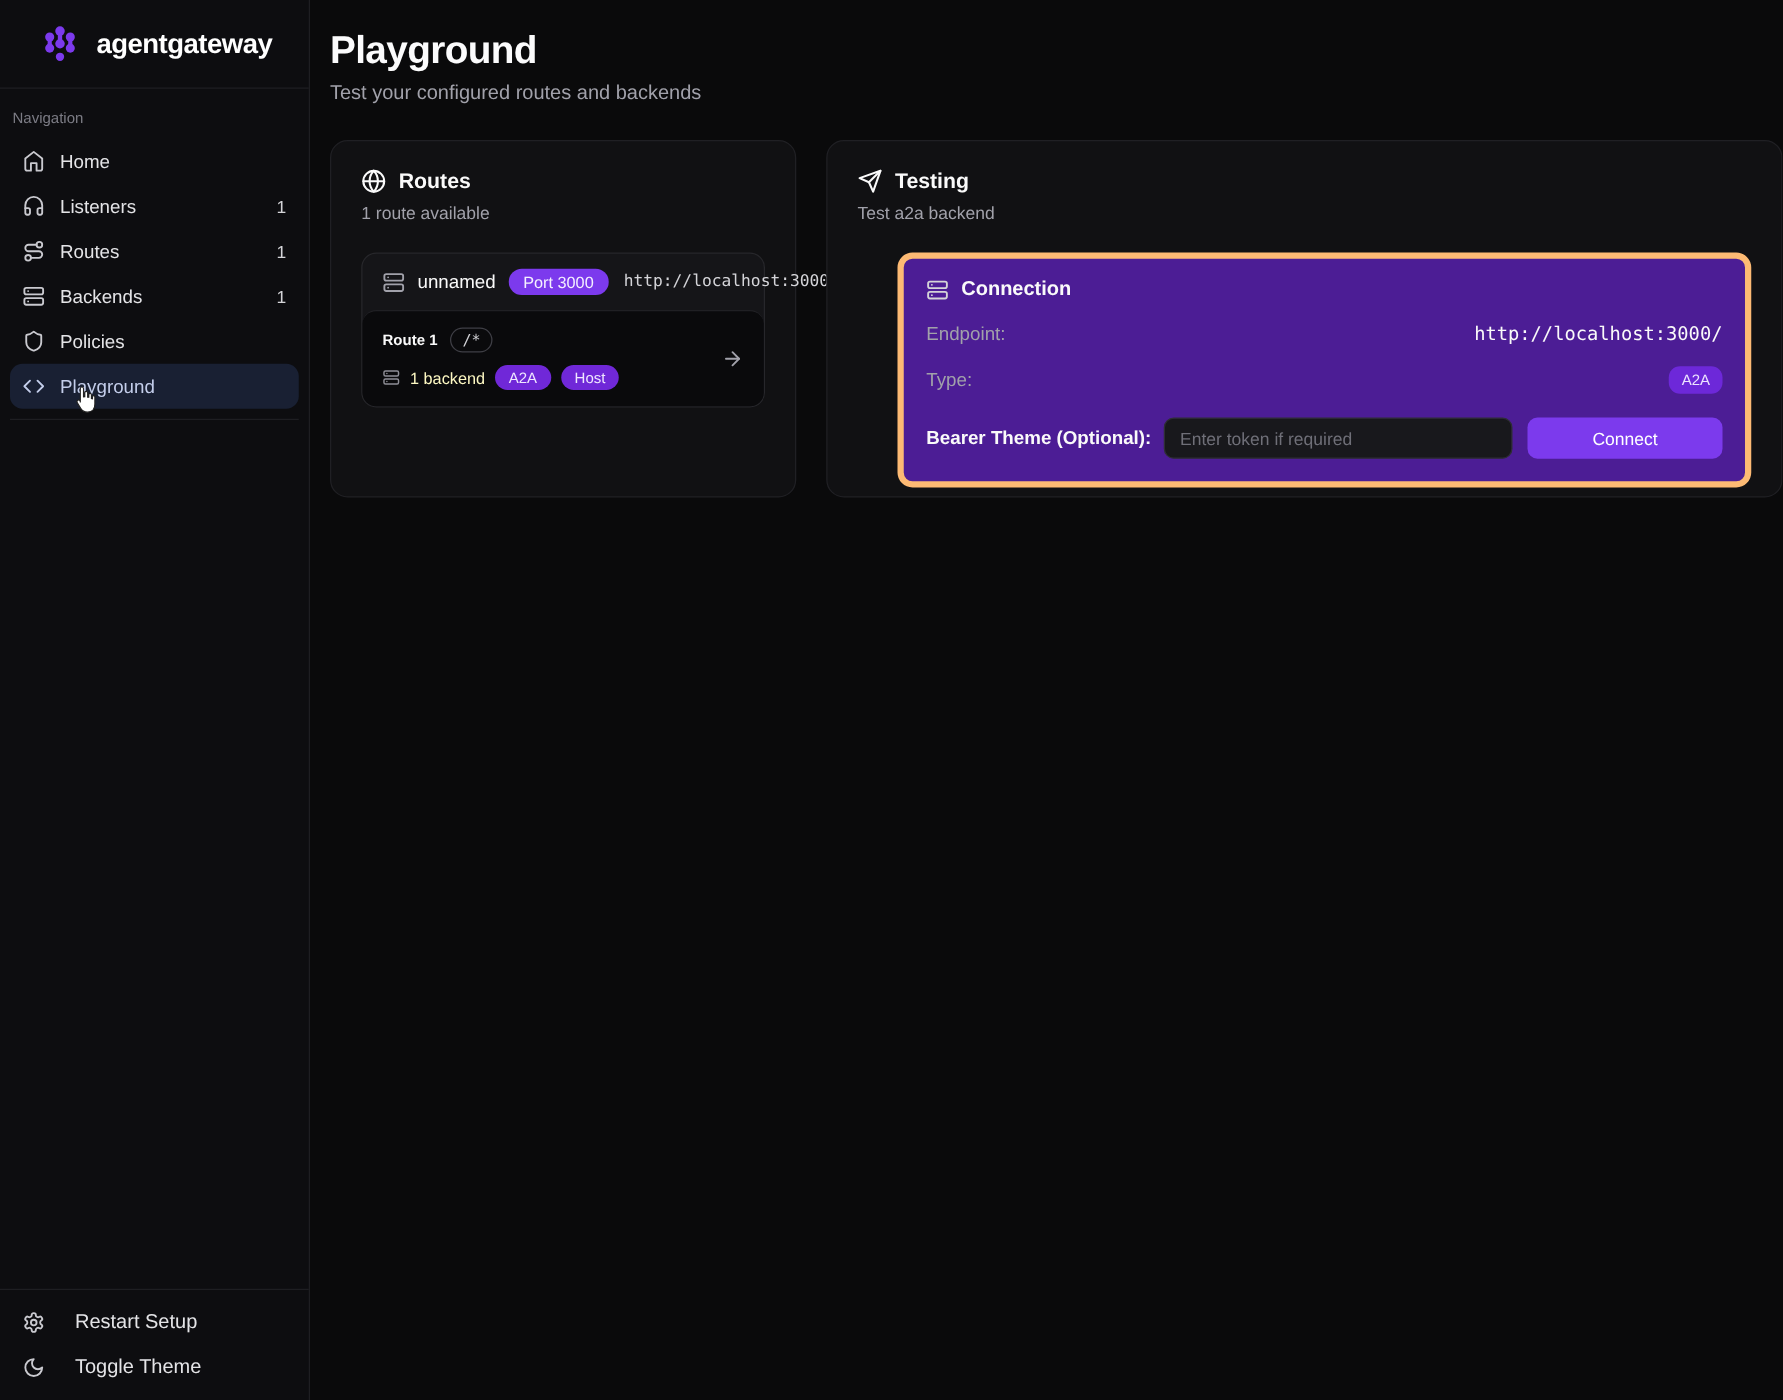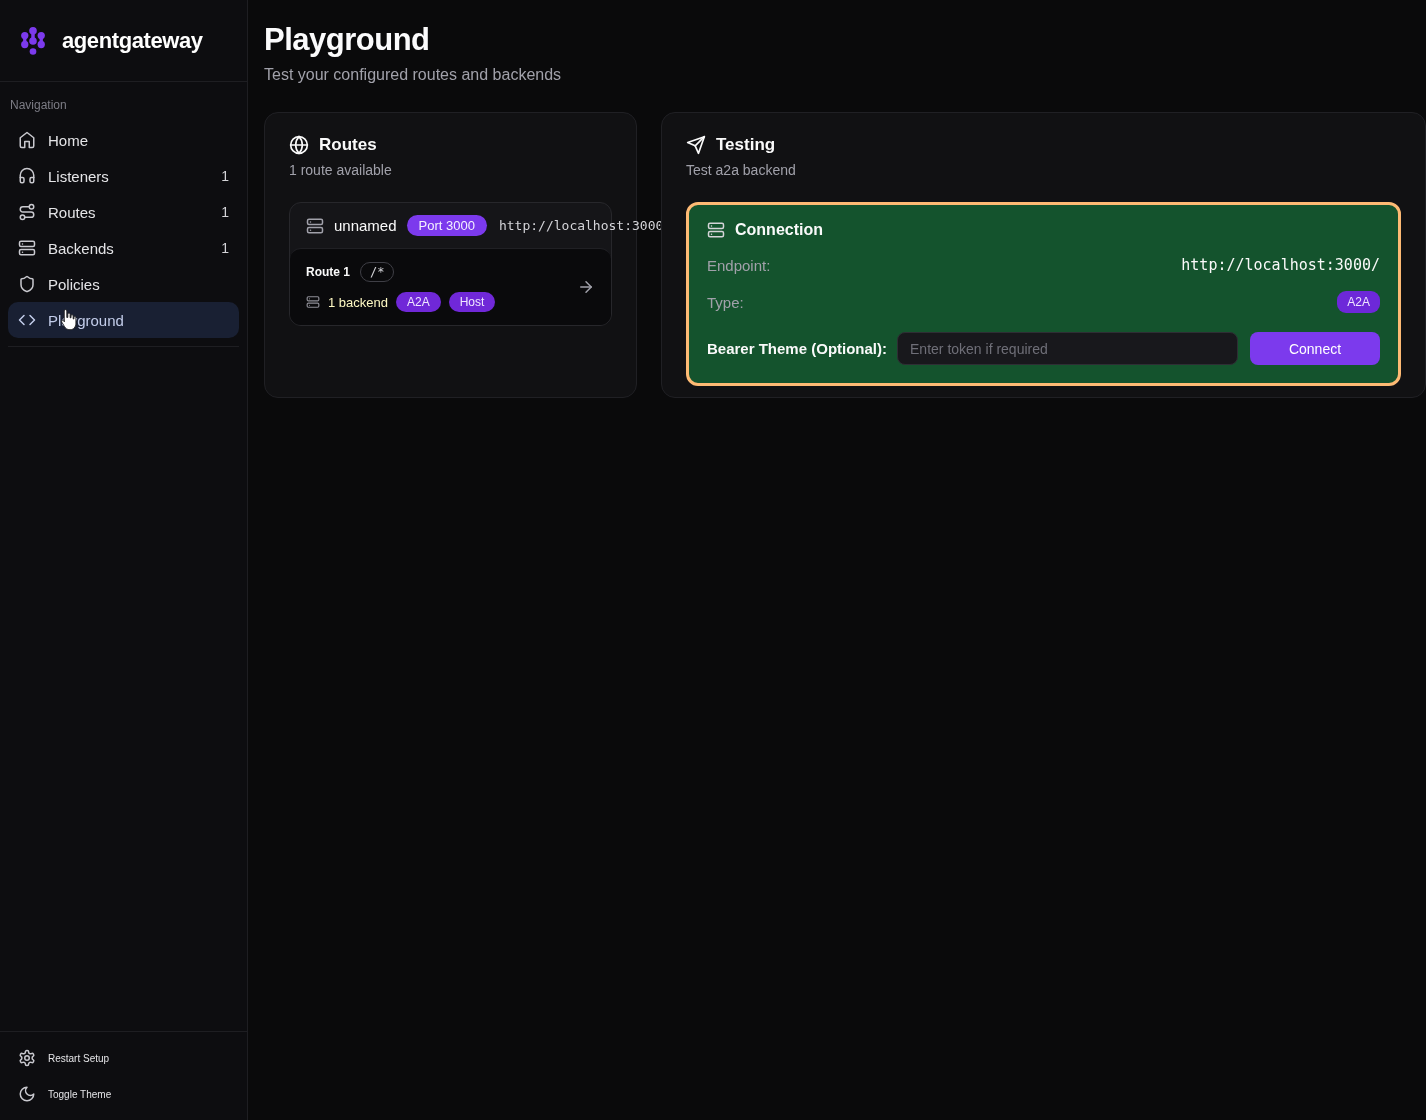--- a/index.html
+++ b/index.html
@@ -14,44 +14,44 @@
   .mono { font-family:"DejaVu Sans Mono", monospace; }
 
   
   .sidebar {
     position:fixed; left:0; top:0; bottom:0; width:248px;
     background:#0d0d10;
     border-right:1px solid #1e1e22;
     display:flex; flex-direction:column;
   }
   .logo-area {
-    height:82px; display:flex; align-items:center; gap:10px;
-    padding:0 14px; border-bottom:1px solid #1e1e22;
+    height:71px; display:flex; align-items:center; gap:10px;
+    padding:0 14px; border-bottom:1px solid #1e1e22;justify-content:center;
   }
   .logo-mark { width:38px; height:38px; flex:0 0 auto; }
   .logo-text { font-size:22px; font-weight:700; letter-spacing:-0.4px; color:#ffffff; }
 
   .nav { padding:10px 8px 0 8px; flex:1; }
   .nav-section-label { font-size:12px; color:#7c7c85; padding:6px 8px 10px 2px; }
   .nav-item {
     height:36px; display:flex; align-items:center; gap:12px;
     padding:0 10px; border-radius:10px; cursor:pointer;
     color:#e4e4e7; font-size:15px;
   }
   .nav-item svg { color:#c9c9cf; }
   .nav-item .count { margin-left:auto; font-size:14px; color:#d4d4d8; }
   .nav-item.active { background:#192033; color:#c3cdea; }
   .nav-item.active svg { color:#c3cdea; }
   .nav-divider { border-top:1px solid #1e1e22; margin:8px 0; }
 
   .sidebar-footer { padding:8px; border-top:1px solid #1e1e22; }
   .footer-item {
-    height:36px; display:flex; align-items:center; gap:12px;
+    height:36px; display:flex; align-items:center; gap:24px;
     padding:0 10px; border-radius:10px; cursor:pointer;
-    color:#e4e4e7; font-size:10px;
+    color:#e4e4e7; font-size:16px;
   }
   .footer-item svg { color:#c9c9cf; }
 
   
   .main { margin-left:248px; padding:22px 0 0 16px; height:100%; }
   .page-title { font-size:31px; font-weight:800; letter-spacing:-0.5px; color:#fbfbfc; }
   .page-subtitle { font-size:16px; color:#a1a1aa; margin-top:8px; }
 
   .cards { display:flex; gap:24px; margin-top:28px; align-items:flex-start; }
   .card {
@@ -100,22 +100,22 @@
     background:#7028d8; color:#efe7ff; border-radius:999px;
     font-size:12px; font-weight:500; padding:4px 11px; line-height:1;
   }
   .route-arrow {
     position:absolute; right:16px; top:50%; transform:translateY(-50%);
     color:#a1a1aa; display:flex;
   }
 
   
   .connection-box {
-    margin-top:24px; border:3px solid #fdba74; border-radius:12px;
-    background:#14532d; padding:16px 18px 18px 18px;
+    margin-top:24px; border:5px solid #fdba74; border-radius:12px;
+    background:#4c1d95; padding:16px 18px 18px 18px;margin-left:32px;
   }
   .conn-head { display:flex; align-items:center; gap:10px; }
   .conn-head svg { color:#d4d4d8; }
   .conn-title { font-size:16px; font-weight:600; color:#fafafa; }
   .conn-row {
     display:flex; align-items:center; justify-content:space-between;
     margin-top:17px;
     text-align:right;
   }
   .conn-label { font-size:15px; color:#a1a1aa; }
@@ -126,21 +126,21 @@
   }
   .token-row { display:flex; align-items:center; margin-top:19px; gap:10px; }
   .token-label { font-size:15px; font-weight:600; color:#fafafa; white-space:nowrap; }
   .token-input {
     flex:1; height:33px; background:#18181c; border:1px solid #2e2e34;
     border-radius:8px; padding:0 12px; color:#fafafa; font-size:14px;
     font-family:"Liberation Sans", sans-serif; outline:none;
   }
   .token-input::placeholder { color:#6f6f78; }
   .connect-btn {
-    width:130px; height:33px; margin-left:2px; background:#7c3aed; border:none;
+    width:156px; height:33px; margin-left:2px; background:#7c3aed; border:none;
     border-radius:8px; color:#ffffff; font-size:14px; font-weight:500;
     font-family:"Liberation Sans", sans-serif; cursor:pointer;
   }
 
   
   .cursor { position:absolute; left:56px; top:308px; width:22px; height:26px; z-index:50; pointer-events:none; }
 </style>
 </head>
 <body>
 

